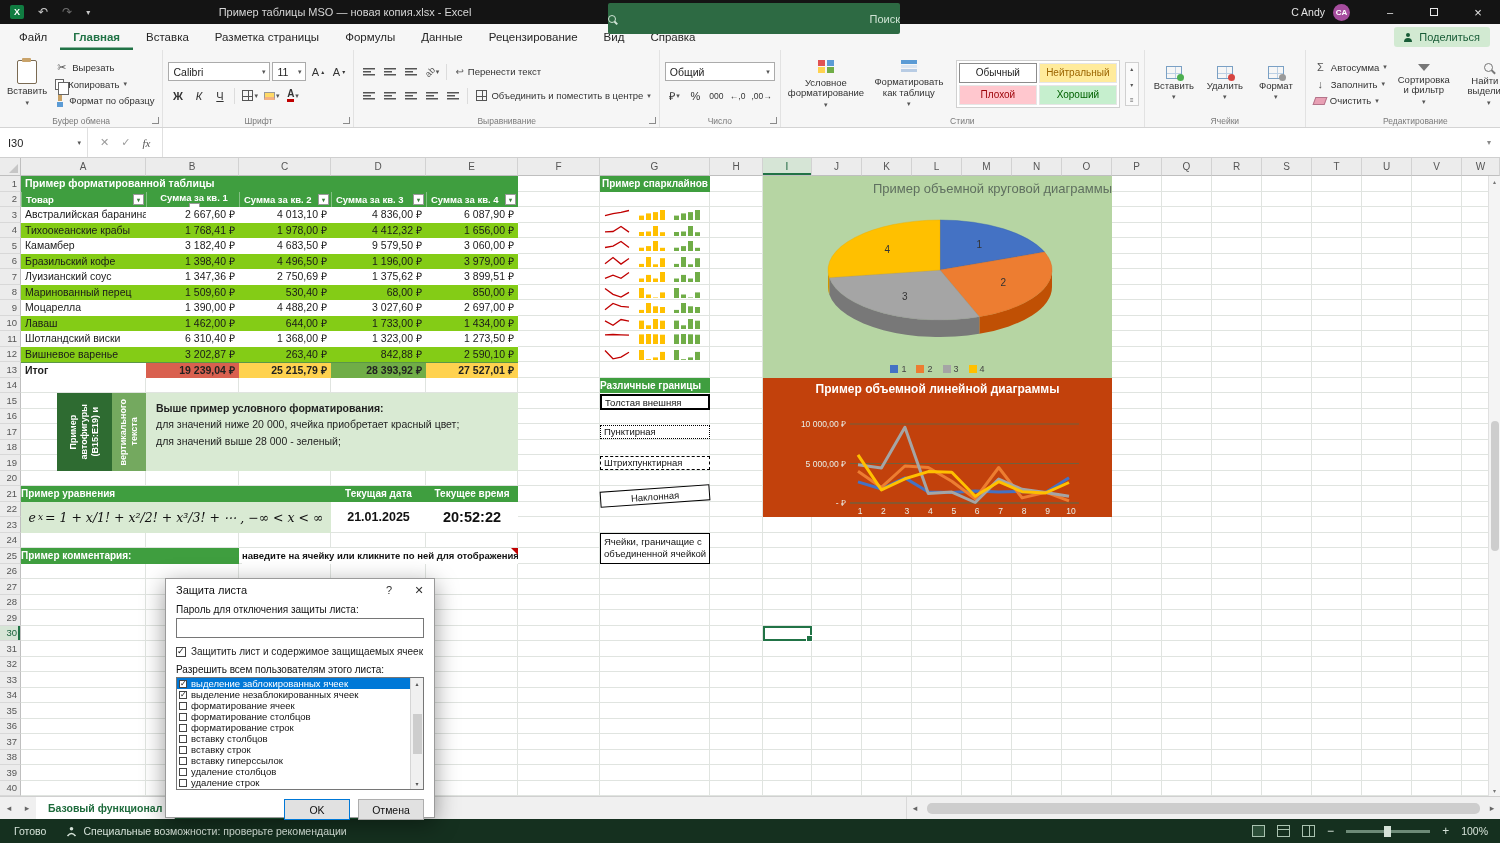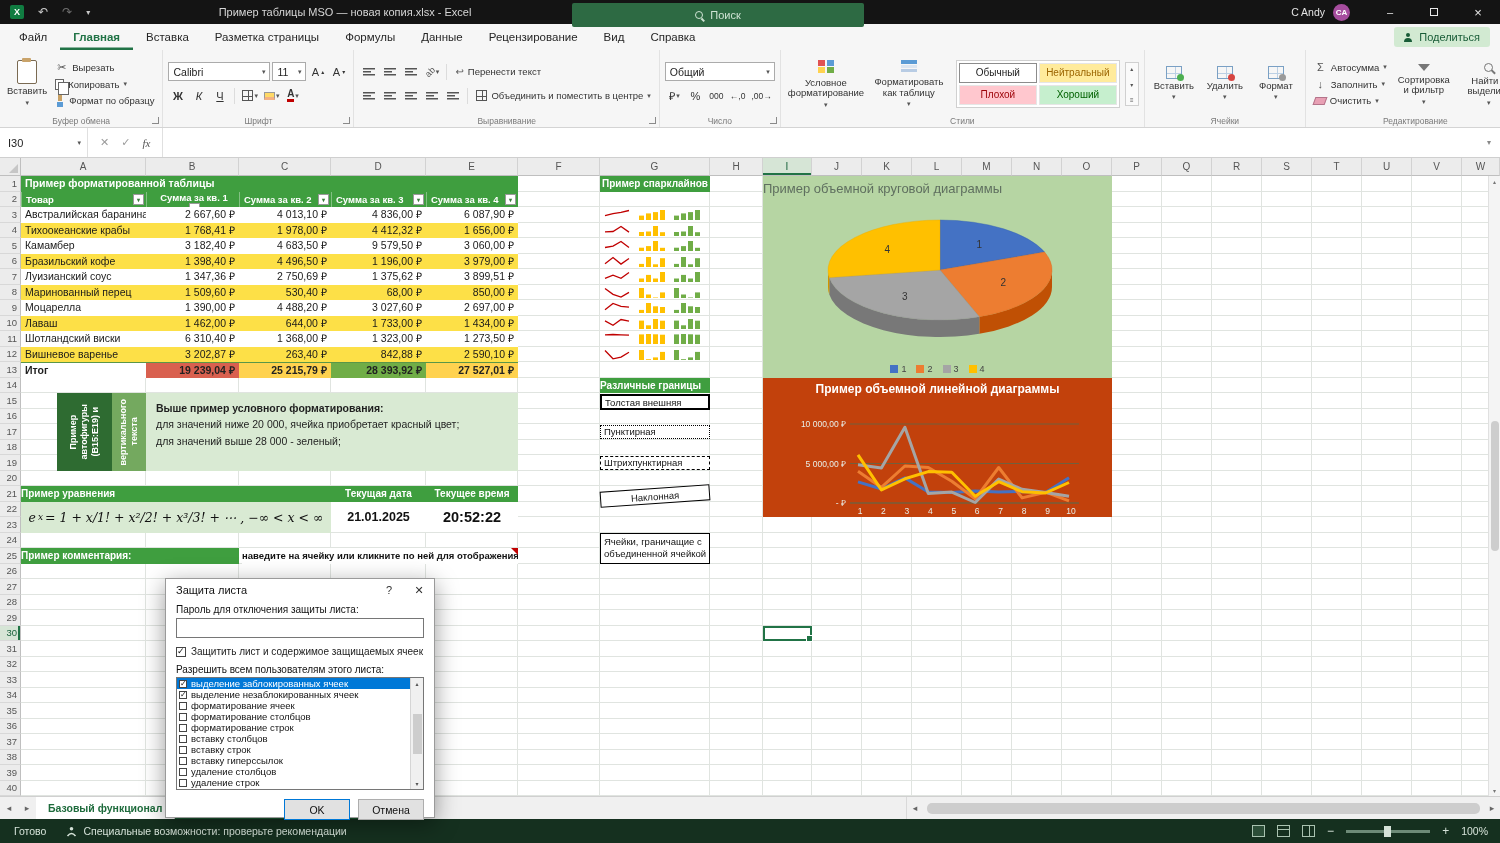--- a/index.html
+++ b/index.html
@@ -8,21 +8,21 @@
 
   
   #titlebar{position:absolute;left:0;top:0;width:1500px;height:24px;background:#141414;display:flex;align-items:center;color:#ddd;z-index:40}
   .qat{display:flex;gap:14px;margin-left:10px;align-items:center;color:#c9c9c9;font-size:12px}
   .appicon{width:14px;height:14px;background:#107c41;border-radius:2px;position:relative;display:inline-block}
   .appicon::after{content:"X";position:absolute;left:0;top:0;width:100%;height:100%;color:#fff;font-size:9px;font-weight:bold;display:flex;align-items:center;justify-content:center}
   .qbtn{cursor:default}
   .qbtn.dim{color:#6f6f6f}
   .qbtn.sm{font-size:8px}
   #tb-title{position:absolute;left:135px;width:420px;text-align:center;color:#d6d6d6;font-size:11px;white-space:nowrap;overflow:hidden}
-  .search{position:absolute;left:572px;top:3px;width:292px;height:24px;background:#2d6a43;border-radius:2px;display:flex;align-items:center;justify-content:center;gap:7px;color:#cfe3d4;font-size:11px}
+  .search{position:absolute;left:608px;top:3px;width:292px;height:31px;background:#2d6a43;border-radius:2px;display:flex;align-items:center;justify-content:space-between;gap:7px;color:#cfe3d4;font-size:11px}
   .mag{width:8px;height:8px;border:1.5px solid #cfe3d4;border-radius:50%;position:relative;display:inline-block}
   .mag::after{content:"";position:absolute;width:4px;height:1.5px;background:#cfe3d4;transform:rotate(45deg);right:-3px;bottom:-2px}
   .tb-right{position:absolute;right:0;top:0;height:24px;display:flex;align-items:center}
   .uname{color:#e3e3e3;font-size:10.5px;margin-right:8px}
   .avatar{width:17px;height:17px;border-radius:50%;background:#a64d9e;color:#fff;font-size:8px;font-weight:bold;display:flex;align-items:center;justify-content:center;margin-right:18px}
   .wbtn{width:44px;height:24px;display:flex;align-items:center;justify-content:center;color:#e8e8e8;font-size:11px}
   .wbtn.close{font-size:13px}
   .maxsq{width:8px;height:8px;border:1px solid #e8e8e8;display:inline-block}
 
   
@@ -108,39 +108,39 @@
   .hl{position:absolute;left:21px;right:0;height:1px;background:#e0e4e0}
   .ovl{position:absolute;z-index:3}
   .ghdr{background:#3f9e3f;color:#fff;font-weight:bold;font-size:10px;line-height:15.5px;padding-left:0;white-space:nowrap;overflow:hidden}
 
   #table-area{left:21px;top:18px;width:497px}
   .t-title{height:15.5px;background:#3f9e3f;color:#fff;font-weight:bold;font-size:10.5px;line-height:15.5px;padding-left:4px}
   #t-head{display:flex;height:15.5px}
   .t-hcell{background:#3f9e3f;color:#fff;font-weight:bold;font-size:9.5px;display:flex;align-items:center;justify-content:space-between;padding:0 2px 0 4px;border-left:1px solid rgba(255,255,255,.35);overflow:hidden;white-space:nowrap}
   .fbox{width:11px;height:11px;background:#fff;border:1px solid #999;color:#3a7d3a;font-size:6px;display:flex;align-items:center;justify-content:center;flex:none}
   .t-row{display:flex;height:15.5px;font-size:10.5px;color:#1a1a1a;background:#fff}
-  .t-row.band{background:#fde047}
+  .t-row.band{background:#84cc16}
   .t-cell{padding:0 4px;line-height:15.5px;white-space:nowrap;overflow:hidden}
   .tnum{text-align:right}
   #t-total{display:flex;height:15.5px;background:#fff;border-top:1px solid #5a9648;font-size:10.5px}
   .tbold{font-weight:bold}
 
   .sprow{position:absolute;left:600px;width:110px;height:15.5px;display:flex;align-items:center;gap:5px;padding-left:2px;z-index:3}
 
   #spark-hdr{left:600px;top:18px;width:110px;text-align:center;padding-left:0}
   #bd-hdr{left:600px;top:219.5px;width:110px}
   .bd{position:absolute;left:600px;width:110px;background:#fff;font-size:9.5px;color:#111;display:flex;align-items:center;padding-left:3px;z-index:3;white-space:nowrap;overflow:hidden}
   #bd-thick{top:236px;height:16px;border:2.5px solid #000}
   #bd-dot{top:266.5px;height:14.5px;border:1px dotted #000}
   #bd-dashdot{top:297.5px;height:14.5px;border:1px dashed #000}
   #bd-slant{top:330px;height:16px;border:1px solid #000;transform:rotate(-4deg);justify-content:center;padding-left:0}
   #bd-merge{top:374.5px;height:31px;border:1px solid #000;flex-direction:column;align-items:flex-start;justify-content:center;line-height:1.25}
 
   #pie{left:763px;top:18px;width:349px;height:201.5px;background:#b6d5a3}
-  .pie-title{height:24px;line-height:26px;text-align:left;color:#5f6f5f;font-size:13px}
+  .pie-title{height:24px;line-height:26px;text-align:right;color:#5f6f5f;font-size:13px}
   #pie-legend{height:17px;display:flex;justify-content:center;gap:10px;font-size:9px;color:#444;align-items:center}
   .lgi{display:flex;align-items:center}
   .lgsq{width:8px;height:8px;display:inline-block;margin-right:3px}
 
   #linechart{left:763px;top:219.5px;width:349px;height:139.5px;background:#c2410c}
   .lc-title{height:20px;line-height:22px;text-align:center;color:#fff;font-weight:bold;font-size:12px}
 
   #shape{left:57px;top:235px;width:89px;height:77.5px;display:flex;z-index:4}
   .sh-dark{width:55px;background:#2e6b31}
   .sh-light{flex:1;background:#74a95f}

